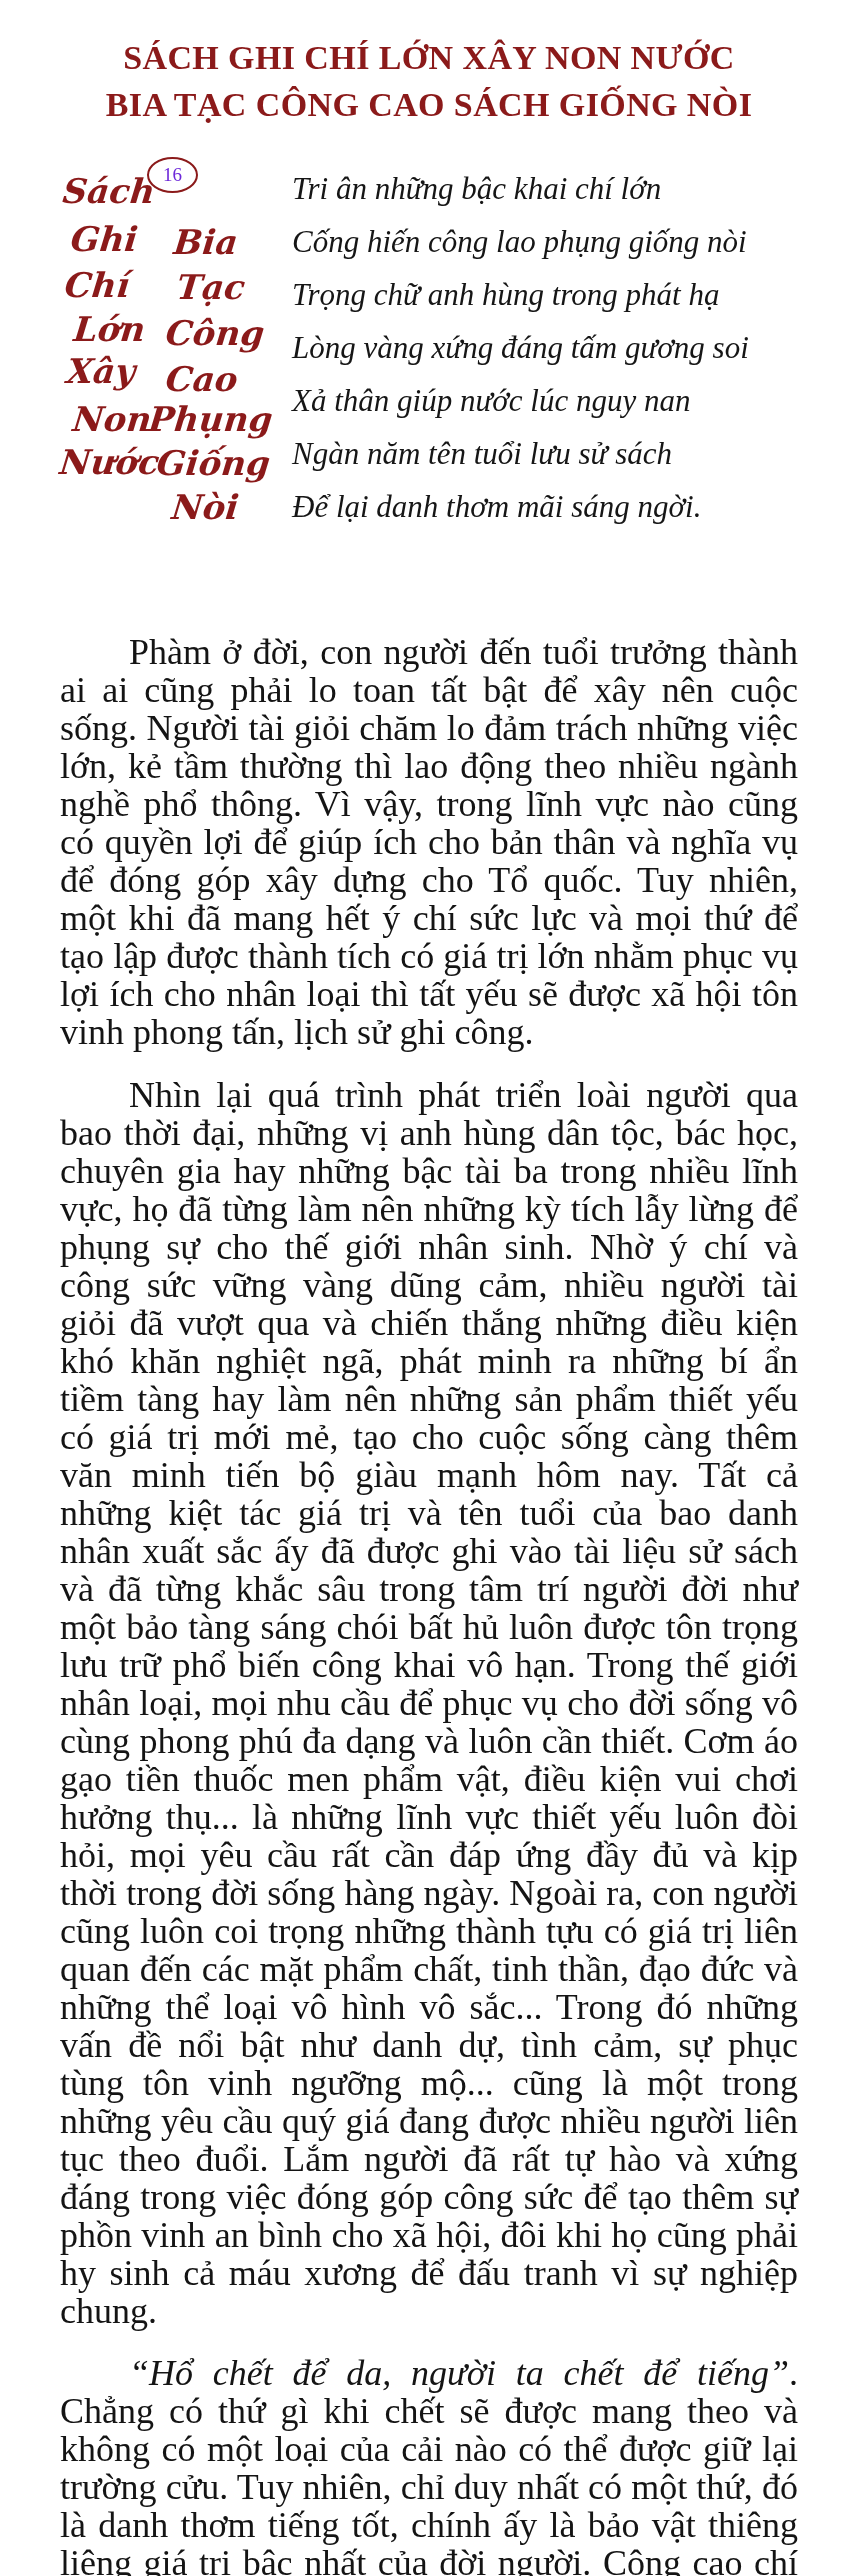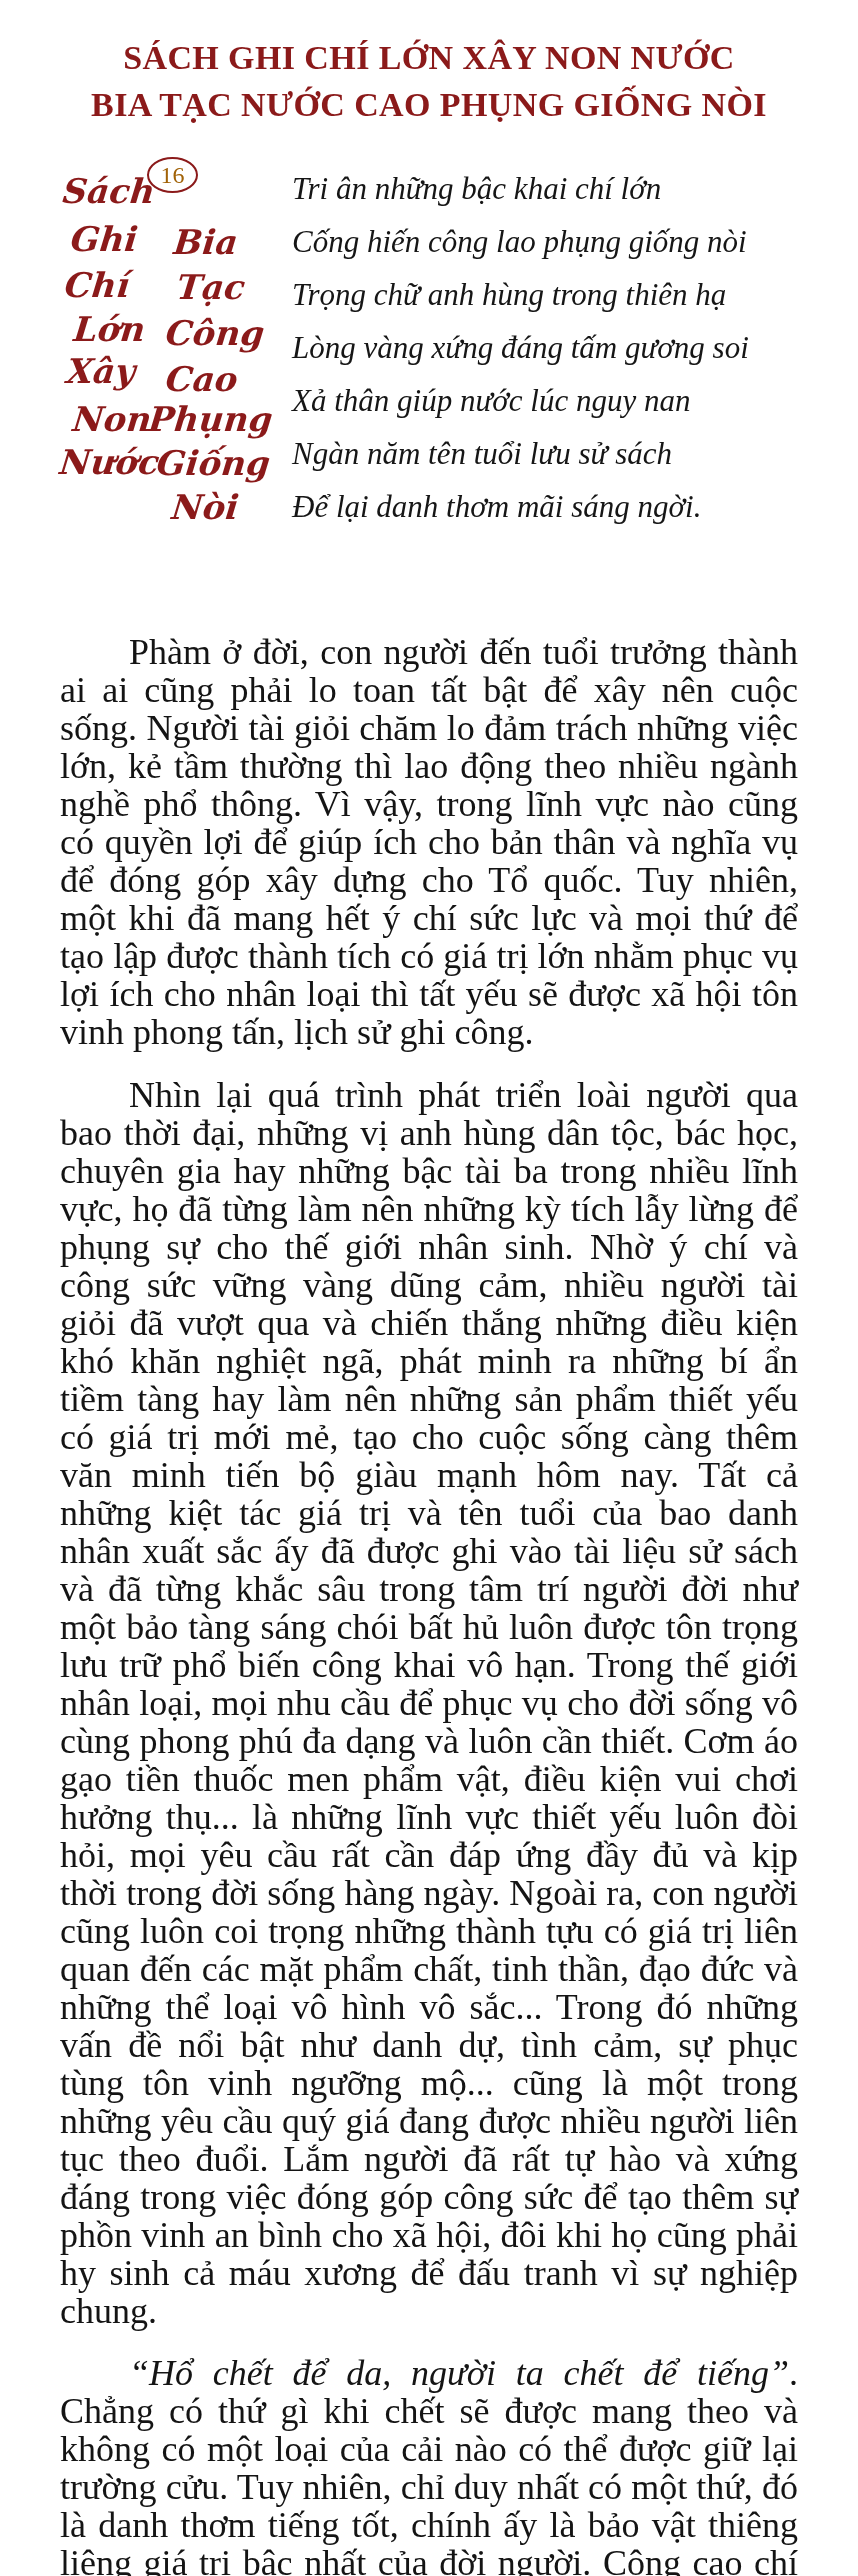--- a/index.html
+++ b/index.html
@@ -54,22 +54,22 @@
     white-space: nowrap;
   }
   .verse-badge {
     position: absolute;
     left: 147px;
     top: 4.6px;
     width: 47px;
     height: 32px;
     border: 2.3px solid #8b1a1a;
     border-radius: 50%;
-    color: #a16207;
-    font-size: 24px;
+    color: #6d28d9;
+    font-size: 19px;
     line-height: 32px;
     text-align: center;
     font-family: "Liberation Serif", serif;
   }
   .poem-lines {
     position: absolute;
     left: 292px;
     top: 9.2px;
     width: 535px;
   }
@@ -108,21 +108,21 @@
     display: inline-block;
   }
 </style>
 </head>
 <body>
 
 <div class="page">
 
   <header class="title-block">
     <h1 class="title-line">SÁCH GHI CHÍ LỚN XÂY NON NƯỚC</h1>
-    <h1 class="title-line">BIA TẠC NƯỚC CAO PHỤNG GIỐNG NÒI</h1>
+    <h1 class="title-line">BIA TẠC CÔNG CAO SÁCH GIỐNG NÒI</h1>
   </header>
 
   <section class="poem-section">
 
     <div class="verse-badge">16</div>
 
     <span class="callig-word" style="left:63px;  top:21.4px;">Sách</span>
     <span class="callig-word" style="left:71px;  top:70px;">Ghi</span>
     <span class="callig-word" style="left:65px;  top:116px;">Chí</span>
     <span class="callig-word" style="left:74px;  top:160px;">Lớn</span>
@@ -134,21 +134,21 @@
     <span class="callig-word" style="left:177px; top:118px;">Tạc</span>
     <span class="callig-word" style="left:166px; top:164px;">Công</span>
     <span class="callig-word" style="left:166px; top:210px;">Cao</span>
     <span class="callig-word" style="left:149px; top:250px;">Phụng</span>
     <span class="callig-word" style="left:157px; top:294px;">Giống</span>
     <span class="callig-word" style="left:172px; top:338px;">Nòi</span>
 
     <div class="poem-lines">
       <div class="poem-line">Tri ân những bậc khai chí lớn</div>
       <div class="poem-line">Cống hiến công lao phụng giống nòi</div>
-      <div class="poem-line">Trọng chữ anh hùng trong thiên hạ</div>
+      <div class="poem-line">Trọng chữ anh hùng trong phát hạ</div>
       <div class="poem-line">Lòng vàng xứng đáng tấm gương soi</div>
       <div class="poem-line">Xả thân giúp nước lúc nguy nan</div>
       <div class="poem-line">Ngàn năm tên tuổi lưu sử sách</div>
       <div class="poem-line">Để lại danh thơm mãi sáng ngời.</div>
     </div>
   </section>
 
   <section class="body-text">
     <p>Phàm ở đời, con người đến tuổi trưởng thành ai ai cũng phải lo toan tất bật để xây nên cuộc sống. Người tài giỏi chăm lo đảm trách những việc lớn, kẻ tầm thường thì lao động theo nhiều ngành nghề phổ thông. Vì vậy, trong lĩnh vực nào cũng có quyền lợi để giúp ích cho bản thân và nghĩa vụ để đóng góp xây dựng cho Tổ quốc. Tuy nhiên, một khi đã mang hết ý chí sức lực và mọi thứ để tạo lập được thành tích có giá trị lớn nhằm phục vụ lợi ích cho nhân loại thì tất yếu sẽ được xã hội tôn vinh phong tấn, lịch sử ghi công.</p>
     <p>Nhìn lại quá trình phát triển loài người qua bao thời đại, những vị anh hùng dân tộc, bác học, chuyên gia hay những bậc tài ba trong nhiều lĩnh vực, họ đã từng làm nên những kỳ tích lẫy lừng để phụng sự cho thế giới nhân sinh. Nhờ ý chí và công sức vững vàng dũng cảm, nhiều người tài giỏi đã vượt qua và chiến thắng những điều kiện khó khăn nghiệt ngã, phát minh ra những bí ẩn tiềm tàng hay làm nên những sản phẩm thiết yếu có giá trị mới mẻ, tạo cho cuộc sống càng thêm văn minh tiến bộ giàu mạnh hôm nay. Tất cả những kiệt tác giá trị và tên tuổi của bao danh nhân xuất sắc ấy đã được ghi vào tài liệu sử sách và đã từng khắc sâu trong tâm trí người đời như một bảo tàng sáng chói bất hủ luôn được tôn trọng lưu trữ phổ biến công khai vô hạn. Trong thế giới nhân loại, mọi nhu cầu để phục vụ cho đời sống vô cùng phong phú đa dạng và luôn cần thiết. Cơm áo gạo tiền thuốc men phẩm vật, điều kiện vui chơi hưởng thụ... là những lĩnh vực thiết yếu luôn đòi hỏi, mọi yêu cầu rất cần đáp ứng đầy đủ và kịp thời trong đời sống hàng ngày. Ngoài ra, con người cũng luôn coi trọng những thành tựu có giá trị liên quan đến các mặt phẩm chất, tinh thần, đạo đức và những thể loại vô hình vô sắc... Trong đó những vấn đề nổi bật như danh dự, tình cảm, sự phục tùng tôn vinh ngưỡng mộ... cũng là một trong những yêu cầu quý giá đang được nhiều người liên tục theo đuổi. Lắm người đã rất tự hào và xứng đáng trong việc đóng góp công sức để tạo thêm sự phồn vinh an bình cho xã hội, đôi khi họ cũng phải hy sinh cả máu xương để đấu tranh vì sự nghiệp chung.</p>

